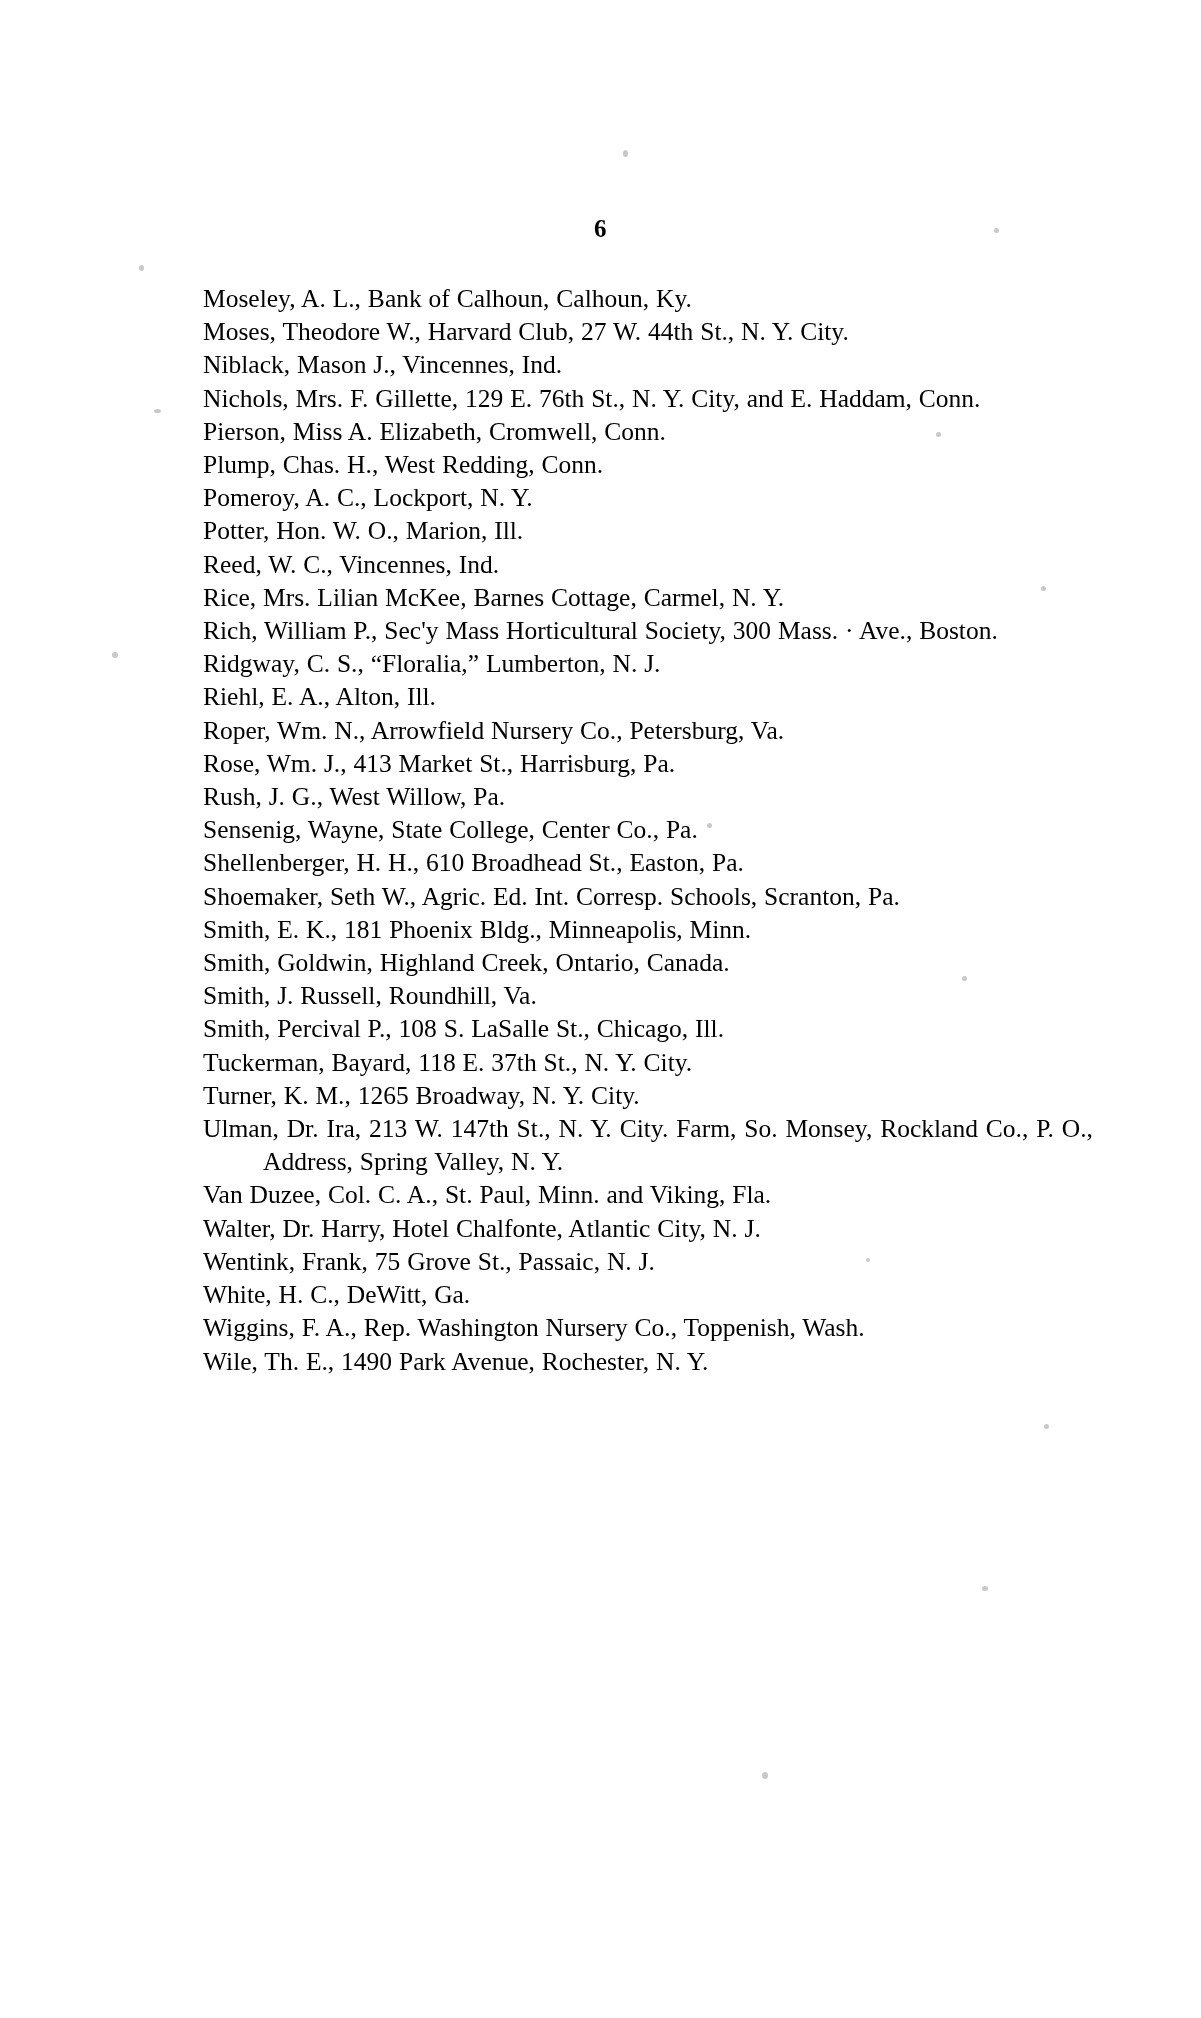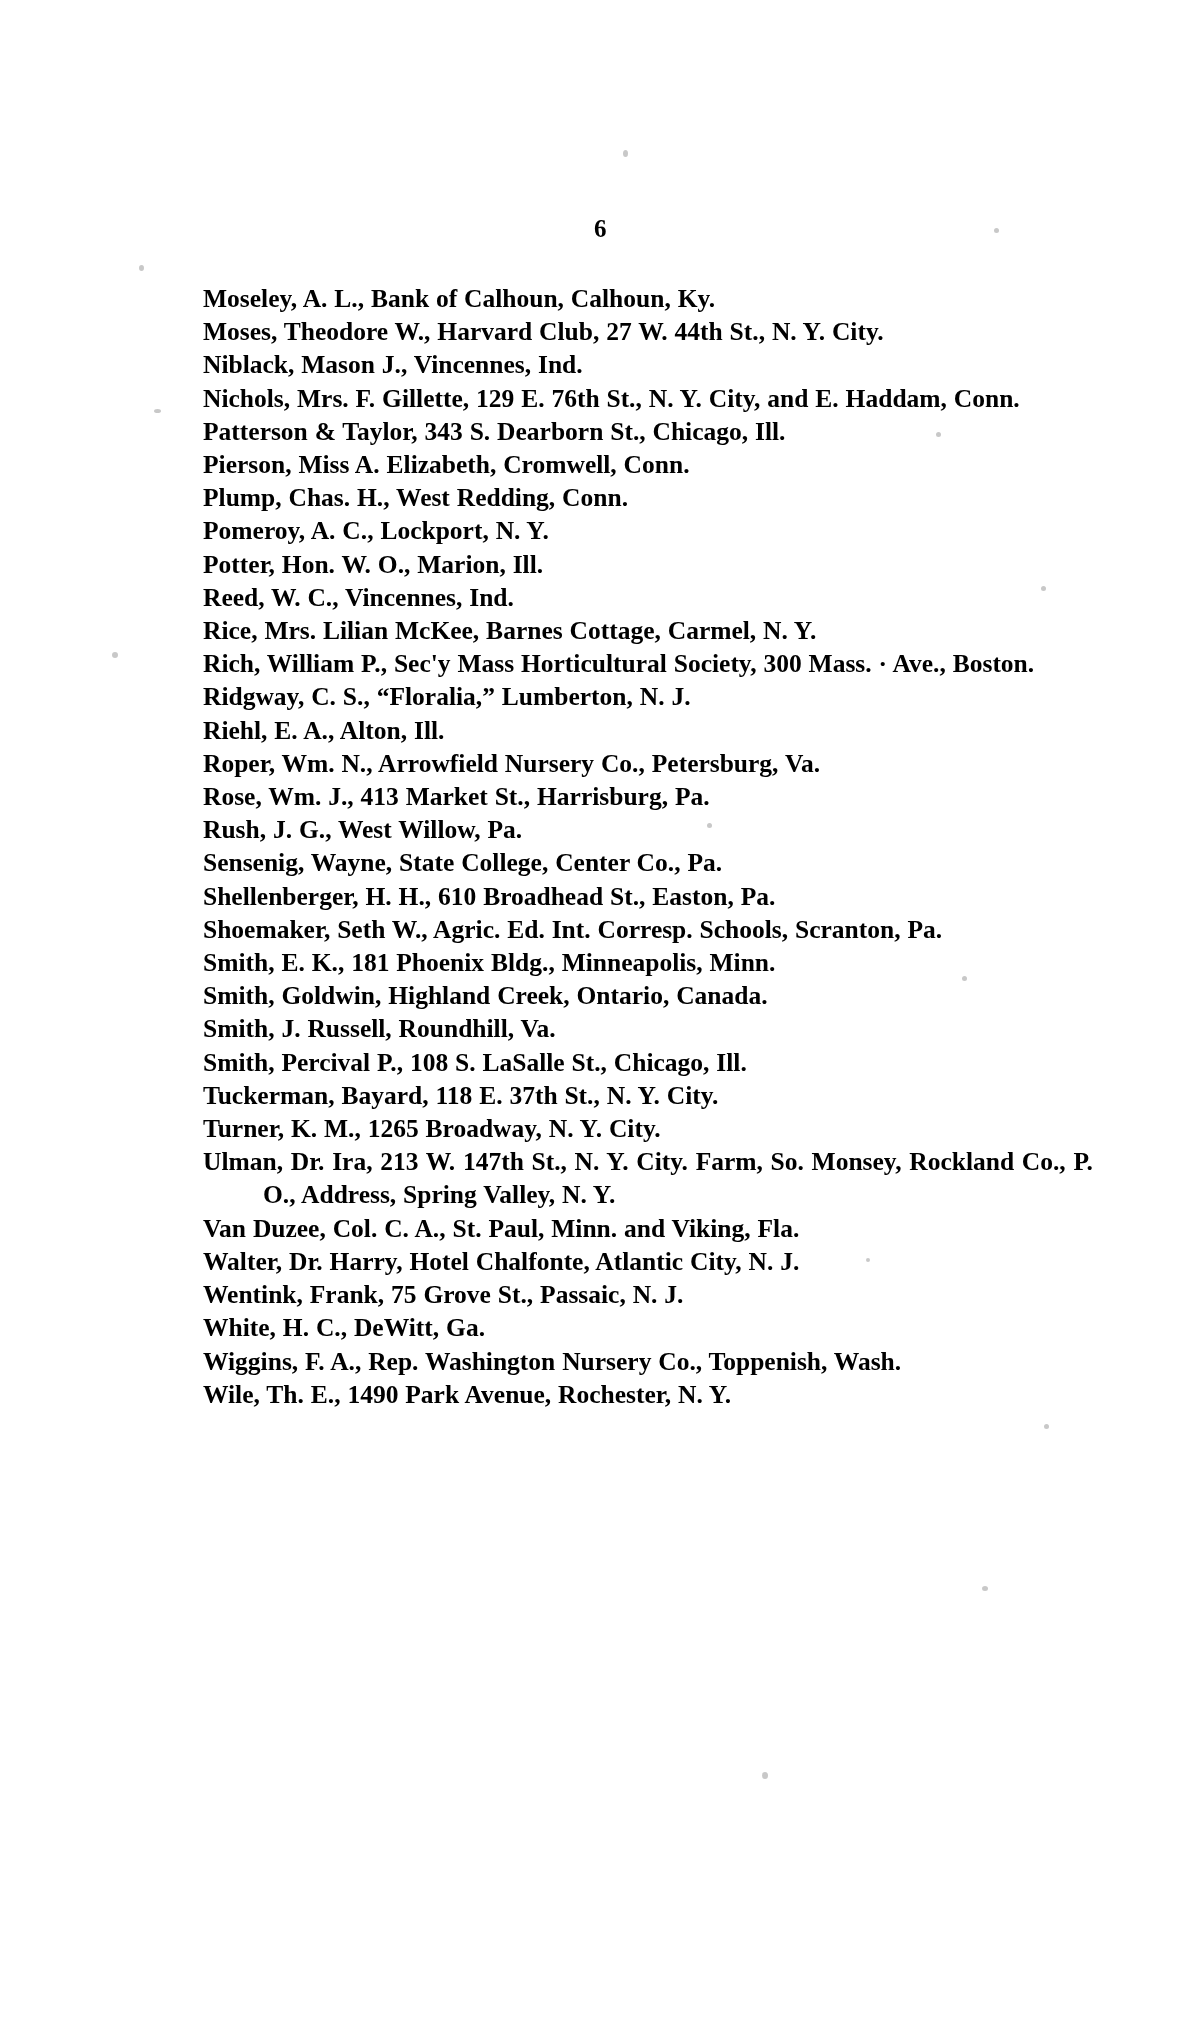--- a/index.html
+++ b/index.html
@@ -40,21 +40,20 @@
   }
   .entry {
     font-size: 25.5px;
     line-height: 33.2px;
     text-align: justify;
     text-justify: inter-word;
     margin: 0 0 0 0;
     padding: 0;
     text-indent: 0;
     word-spacing: 0.5px;
-    font-weight: bold;
   }
   
   .entry.hang {
     padding-left: 60px;
     text-indent: -60px;
   }
   .entry.hang-small {
     padding-left: 22px;
     text-indent: -22px;
   }
@@ -74,21 +73,20 @@
 
 <div class="page">
 
   <div class="page-number">6</div>
 
   <div class="entries">
       <p class="entry nojust">Moseley, A. L., Bank of Calhoun, Calhoun, Ky.</p>
       <p class="entry nojust">Moses, Theodore W., Harvard Club, 27 W. 44th St., N. Y. City.</p>
       <p class="entry nojust">Niblack, Mason J., Vincennes, Ind.</p>
       <p class="entry hang">Nichols, Mrs. F. Gillette, 129 E. 76th St., N. Y. City, and E. Haddam, Conn.</p>
-      <p class="entry">Patterson &amp; Taylor, 343 S. Dearborn St., Chicago, Ill.</p>
       <p class="entry">Pierson, Miss A. Elizabeth, Cromwell, Conn.</p>
       <p class="entry">Plump, Chas. H., West Redding, Conn.</p>
       <p class="entry">Pomeroy, A. C., Lockport, N. Y.</p>
       <p class="entry">Potter, Hon. W. O., Marion, Ill.</p>
       <p class="entry">Reed, W. C., Vincennes, Ind.</p>
       <p class="entry">Rice, Mrs. Lilian McKee, Barnes Cottage, Carmel, N. Y.</p>
       <p class="entry hang-small">Rich, William P., Sec'y Mass Horticultural Society, 300 Mass. · Ave., Boston.</p>
       <p class="entry">Ridgway, C. S., “Floralia,” Lumberton, N. J.</p>
       <p class="entry">Riehl, E. A., Alton, Ill.</p>
       <p class="entry">Roper, Wm. N., Arrowfield Nursery Co., Petersburg, Va.</p>

